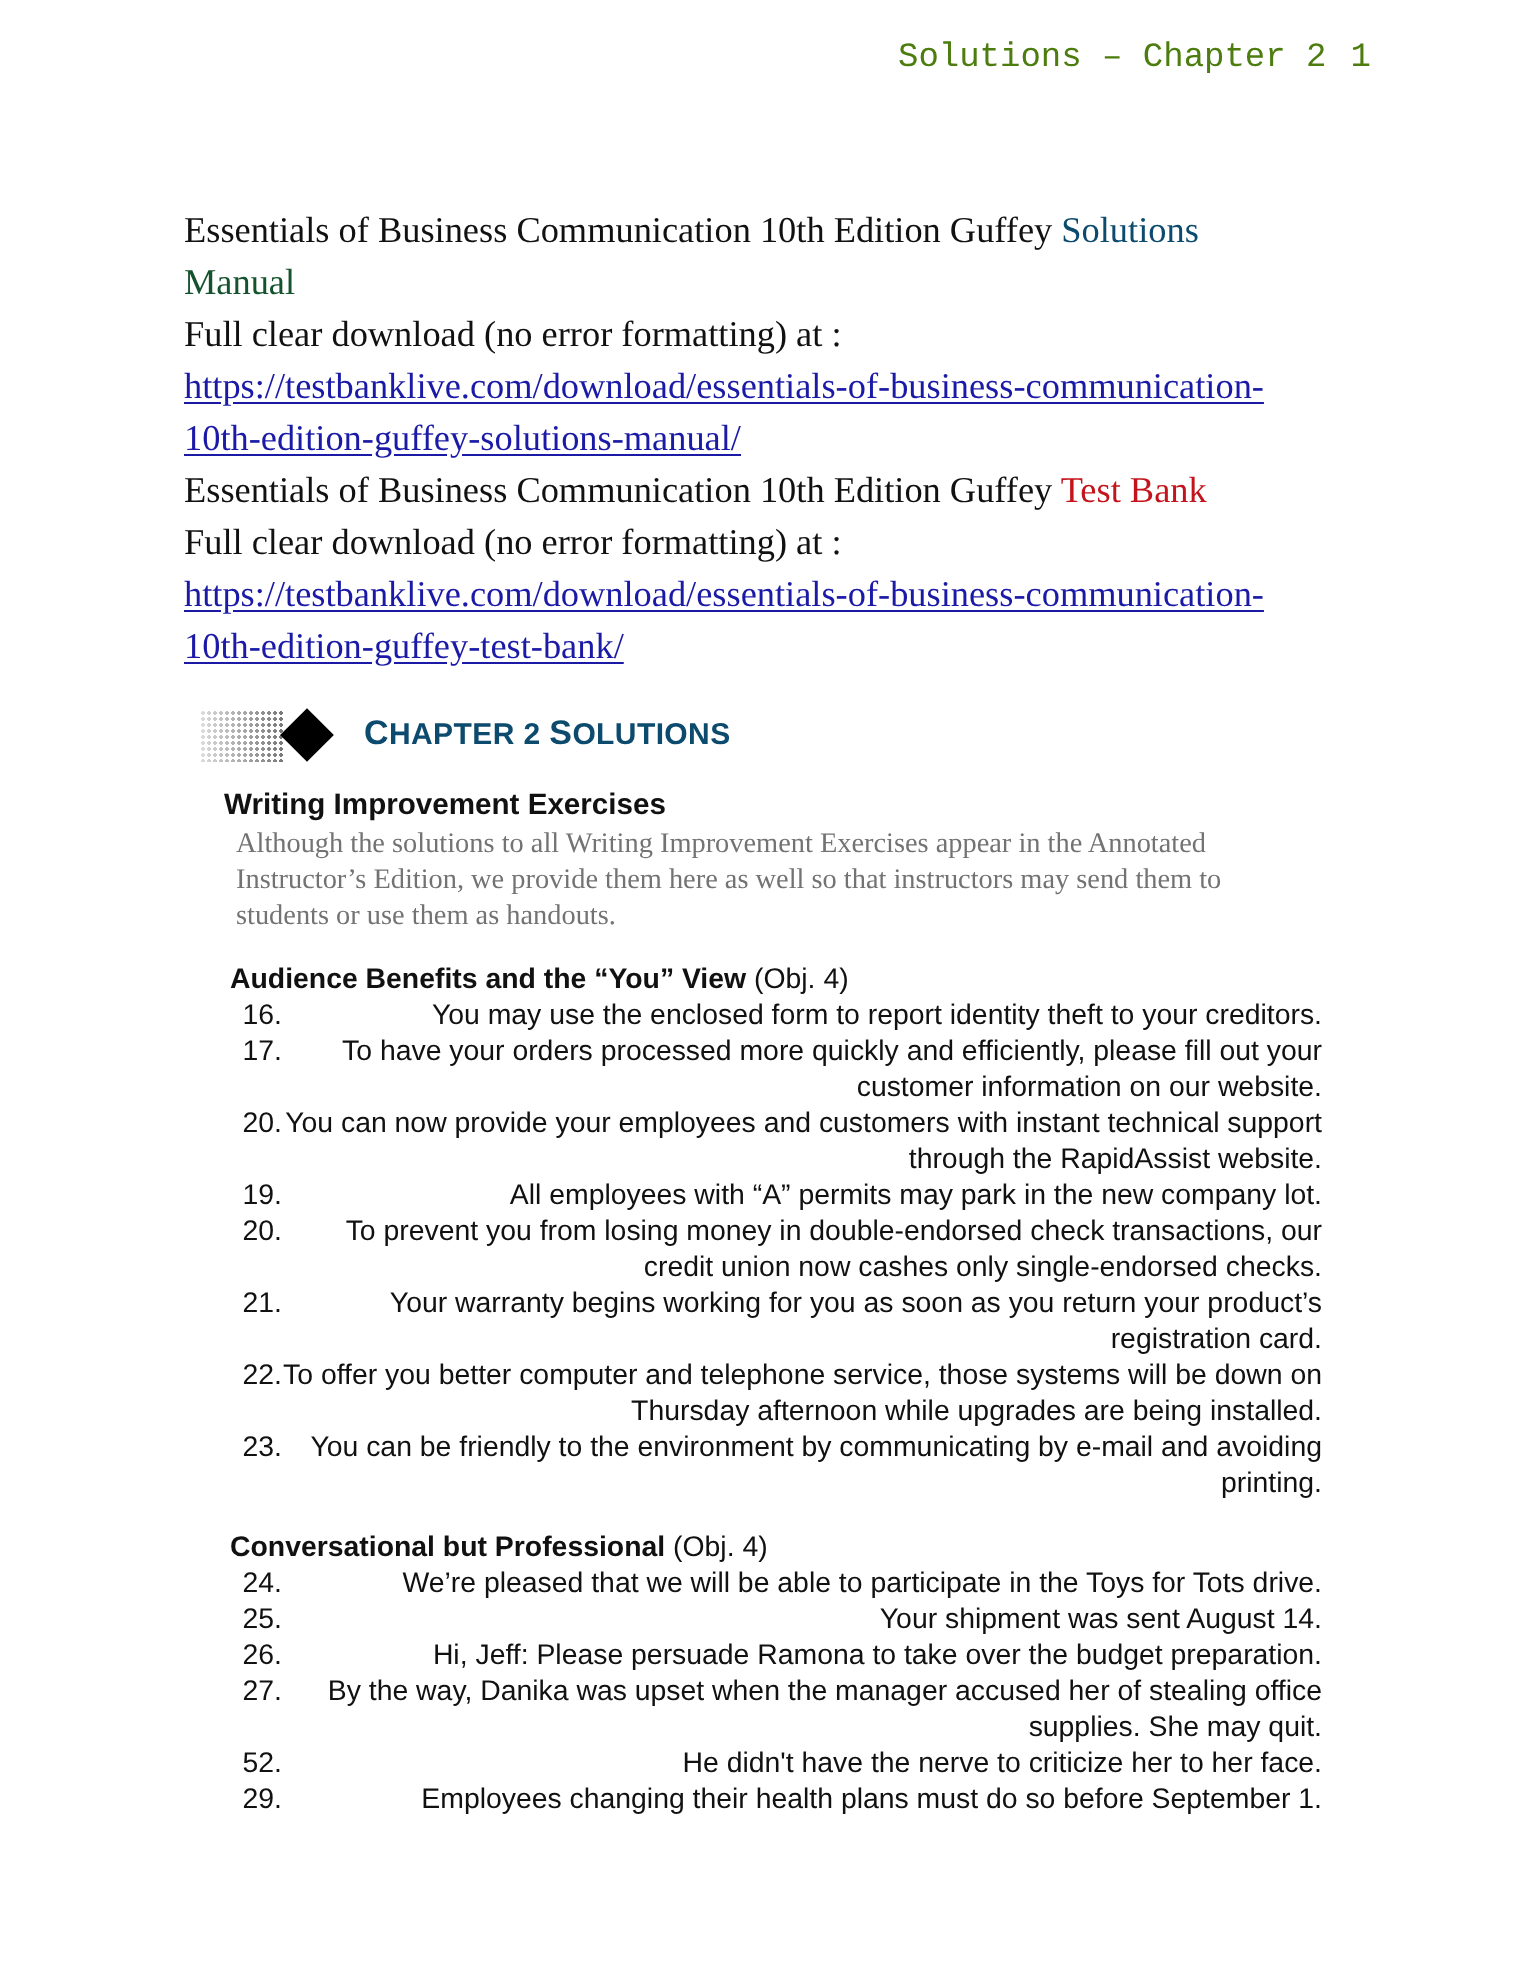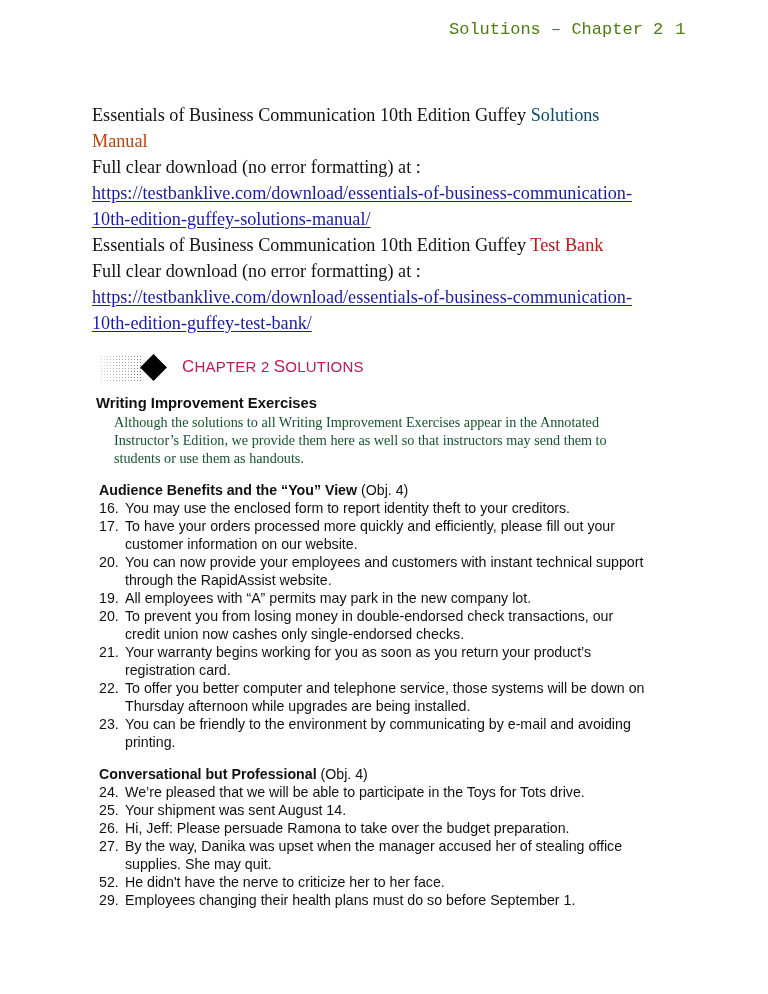--- a/index.html
+++ b/index.html
@@ -70,83 +70,84 @@
       width: 19px;
       height: 19px;
       background: #000;
       transform: rotate(45deg);
     }
     .chapter-banner .title {
       position: absolute;
       left: 82px;
       top: 4px;
       font-family: "Liberation Sans", sans-serif;
-      font-weight: normal;
+      font-weight: bold;
       font-size: 15px;
       letter-spacing: 0.2px;
-      color: #be185d;
+      color: #0c4a6e;
       white-space: nowrap;
     }
     .chapter-banner .title .big { font-size: 17px; }
 
     .content {
       position: absolute;
       top: 393px;
-      left: 96px;
+      left: 112px;
       width: 560px;
     }
     .section-heading {
       font-family: "Liberation Sans", sans-serif;
       font-weight: bold;
       font-size: 14.8px;
       line-height: 20px;
       color: #111;
       margin-left: 0;
     }
     .body-text {
       font-family: "Liberation Serif", serif;
       font-size: 14.2px;
       line-height: 18px;
-      color: #14532d;
-      margin-left: 18px;
+      color: #737373;
+      margin-left: 6px;
       width: 540px;
     }
     .subsection {
       margin-top: 14px;
       margin-left: 3px;
       font-family: Liberation Sans, sans-serif;
       font-size: 14.2px;
       color: #111;
     }
     .subsection-title {
       line-height: 18px;
     }
     .subsection-title .b { font-weight: bold; }
     .item {
       display: flex;
       line-height: 18px;
+      text-align: right;
     }
     .item .num {
       width: 26px;
       flex: 0 0 26px;
     }
     .item .txt {
       width: 520px;
     }
   </style>
 </head>
 <body>
 
 <div class="page-header">
   <span>Solutions – Chapter 2</span><span class="pnum">1</span>
 </div>
 
 <div class="intro">
   <span class="line"><span>Essentials of Business Communication 10th Edition Guffey </span><span class="red" style="color: #0c4a6e;">Solutions</span></span>
-  <span class="line red" style="color: #c2410c;">Manual</span>
+  <span class="line red" style="color: #14532d;">Manual</span>
   <span class="line">Full clear download (no error formatting) at :</span>
   <a class="link" href="#" style="color: rgb(26, 26, 166);"><span>https://testbanklive.com/download/essentials-of-business-communication-</span><br><span>10th-edition-guffey-solutions-manual/</span></a>
   <span class="line"><span>Essentials of Business Communication 10th Edition Guffey </span><span class="red" style="color: rgb(195, 20, 28);">Test Bank</span></span>
   <span class="line">Full clear download (no error formatting) at :</span>
   <a class="link" href="#" style="color: rgb(26, 26, 166);"><span>https://testbanklive.com/download/essentials-of-business-communication-</span><br><span>10th-edition-guffey-test-bank/</span></a>
 </div>
 
 <div class="chapter-banner">
   <div class="dots"></div>
   <div class="diamond"></div>

